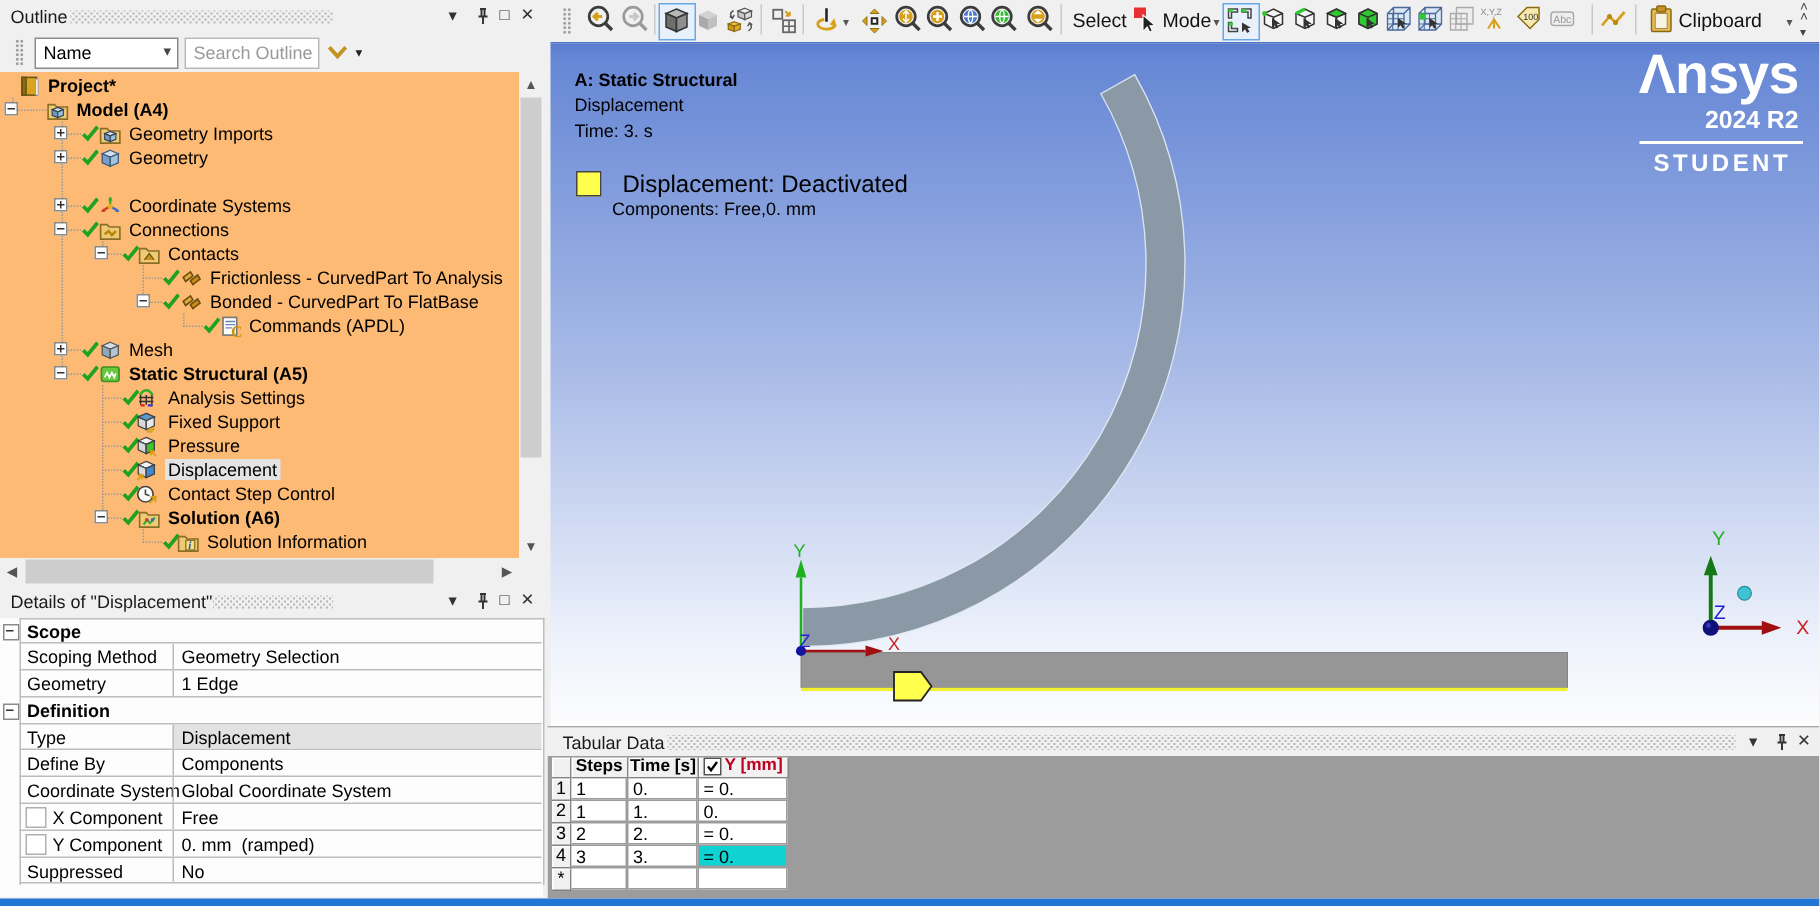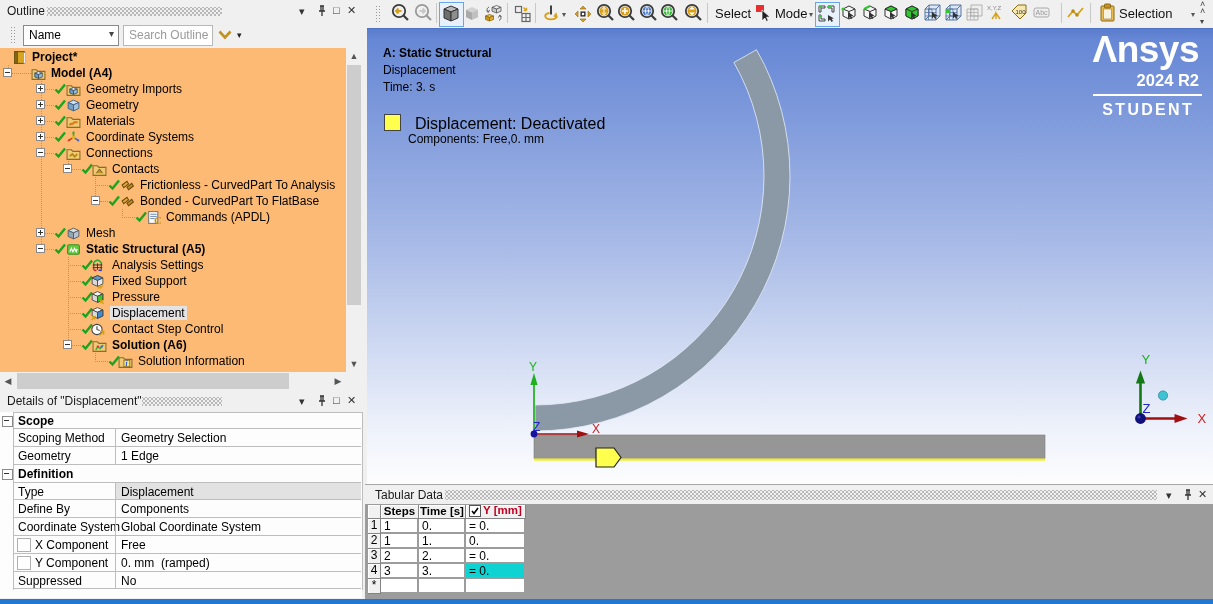--- a/index.html
+++ b/index.html
@@ -126,39 +126,20 @@
         </div>
         <div class="ticon" style="left:66px;width:14px;height:14px;">
           <svg width="15" height="15" viewBox="0 0 14 14" style="position:absolute;top:0;left:0;">
             <path d="M7 2 L12 4.2 L7 6.4 L2 4.2 Z" fill="#cfe0ef" stroke="#3a5a7a" stroke-width="0.8"></path>
             <path d="M2 4.2 L7 6.4 L7 12 L2 9.8 Z" fill="#76a0c8" stroke="#3a5a7a" stroke-width="0.8"></path>
             <path d="M12 4.2 L7 6.4 L7 12 L12 9.8 Z" fill="#a3c2dd" stroke="#3a5a7a" stroke-width="0.8"></path>
           </svg>
         </div>
         <span style="left:84px;font-weight:normal;padding:0 2px;">Geometry</span>
       </div>
-<div class="trow" style="left:0;top:65px;width:346px;">
-        <div class="hstub" style="left:45px;top:8px;width:9px;"></div>
-        <div class="ebox" style="left:36px;top:3px;">
-          <i></i>
-          <b></b>
-        </div>
-        <div style="position:absolute;left:54px;top:0;width:13px;height:14px;">
-          <svg width="13" height="12" viewBox="0 0 13 12" style="position:absolute;top:2px;left:0;">
-            <path d="M1.5 6.5 L4.5 9.5 L11 1.5" stroke="#1ea321" stroke-width="2.4" fill="none"></path>
-          </svg>
-        </div>
-        <div class="ticon" style="left:66px;width:14px;height:14px;">
-          <svg width="15" height="15" viewBox="0 0 14 14" style="position:absolute;top:0;left:0;">
-            <path d="M1 3.5 L5 3.5 L6.5 5 L13 5 L13 12.5 L1 12.5 Z" fill="#efc973" stroke="#8a6d28" stroke-width="1"></path>
-            <path d="M3.5 10.5 C4.5 7.5 6 10.5 7 8.5 C8 6.5 9.5 9 10.5 7" stroke="#e07818" stroke-width="2" fill="none"></path>
-          </svg>
-        </div>
-        <span style="left:84px;font-weight:normal;padding:0 2px;">Materials</span>
-      </div>
 <div class="trow" style="left:0;top:81px;width:346px;">
         <div class="hstub" style="left:45px;top:8px;width:9px;"></div>
         <div class="ebox" style="left:36px;top:3px;">
           <i></i>
           <b></b>
         </div>
         <div style="position:absolute;left:54px;top:0;width:13px;height:14px;">
           <svg width="13" height="12" viewBox="0 0 13 12" style="position:absolute;top:2px;left:0;">
             <path d="M1.5 6.5 L4.5 9.5 L11 1.5" stroke="#1ea321" stroke-width="2.4" fill="none"></path>
           </svg>
@@ -670,21 +651,21 @@
         <path d="M2 13 L7 7 L11 11 L17 4" stroke="#d8a018" stroke-width="1.8" fill="none"></path>
         <circle cx="7" cy="7" r="1.7" fill="#b88a10"></circle>
         <circle cx="11" cy="11" r="1.7" fill="#b88a10"></circle>
       </svg>
 <div class="abs" style="left:728px;top:3px;width:1px;height:20px;background:#c8c8c8;"></div>
 <svg width="20" height="20" viewBox="0 0 20 20" style="position:absolute;left:736px;top:3px;">
         <rect x="3" y="3" width="13" height="15" rx="1" fill="#e8bc50" stroke="#8a6a10"></rect>
         <rect x="6.5" y="1" width="6" height="4" rx="1" fill="#c89028" stroke="#8a6a10"></rect>
         <rect x="5.5" y="6" width="8" height="10" fill="#f8f2e0" stroke="#a8885a" stroke-width="0.7"></rect>
       </svg>
-<div class="tbtxt abs" style="left:757px;top:6px;">Selection</div>
+<div class="tbtxt abs" style="left:757px;top:6px;">Clipboard</div>
 <div class="abs" style="left:829px;top:10px;color:#555;font-size:8px;">▾</div>
 <div class="abs" style="left:838px;top:1px;color:#444;font-size:9px;line-height:7px;">˄<br>˄</div>
 <div class="abs" style="left:838px;top:17px;color:#444;font-size:8px;">▾</div>
   </div>
 
   <div class="abs" id="viewport" style="left:367px;top:28px;width:846px;height:456px;
        background:linear-gradient(180deg,#5a7ccd 0,#6687d5 10px,#a9bbe7 48%,#eef2fb 88%,#fdfdfe 100%);
        border-top:1px solid #4e73c5;overflow:hidden;box-sizing:border-box;">
 <div class="abs" style="left:16px;top:17px;font-size:12px;font-weight:bold;color:#000;">A: Static Structural</div>
 <div class="abs" style="left:16px;top:34px;font-size:12px;color:#000;">Displacement</div>

